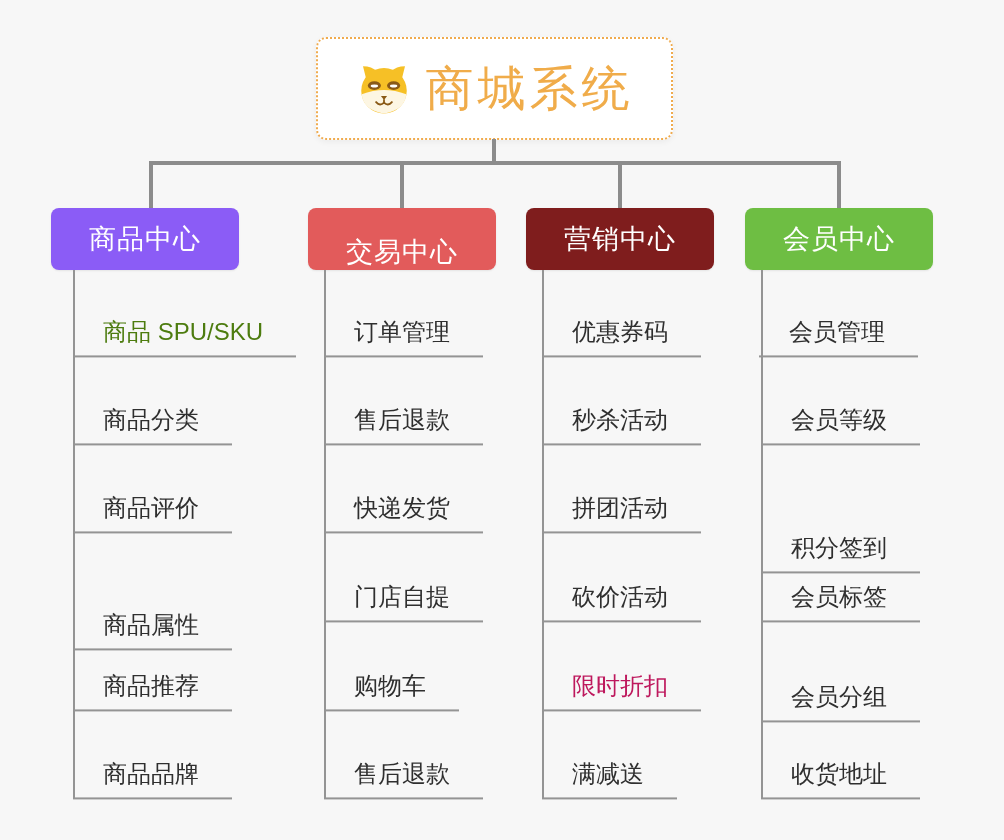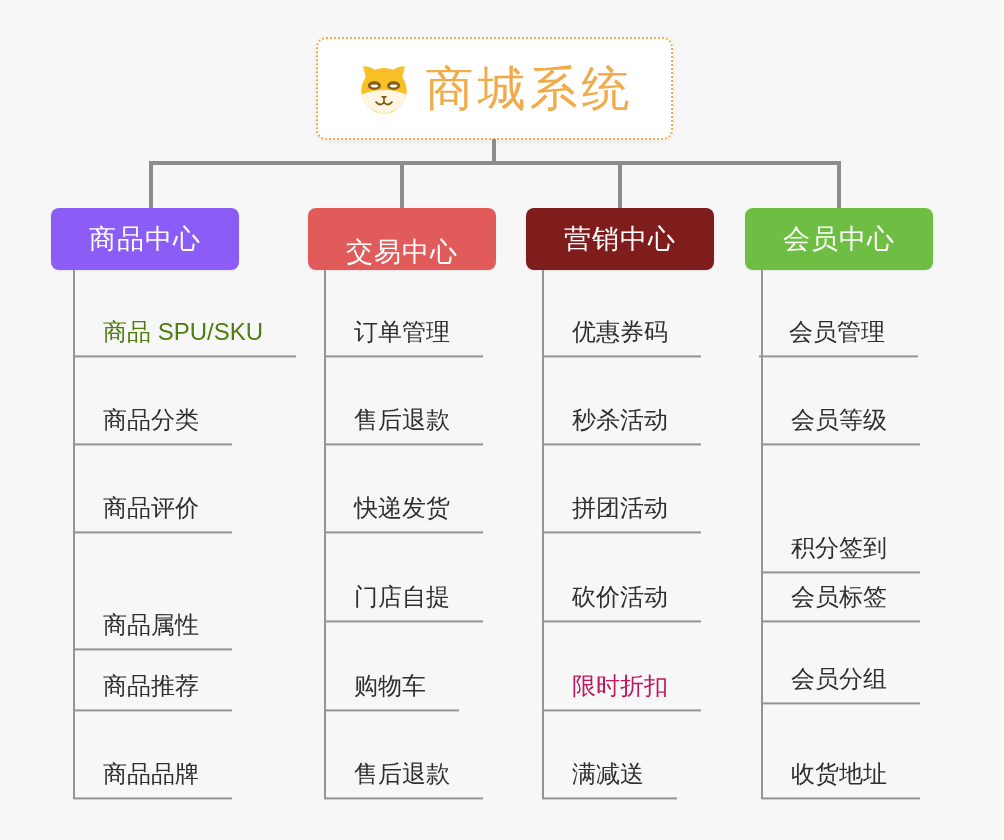--- a/index.html
+++ b/index.html
@@ -138,16 +138,16 @@
       <div class="child-item" style="left: 542px; top: 799px; border-bottom-color: rgb(148, 148, 148); color: rgb(47, 47, 47);"><span>满减送</span></div>
       <div class="conn drop" style="left: 837px;"></div>
       <div class="branch-box" style="left: 745px; background: rgb(110, 190, 67);">
         <span>会员中心</span>
       </div>
       <div class="spine" style="left: 761px; background: rgb(148, 148, 148);"></div>
       <div class="child-item" style="left: 759px; top: 357px; border-bottom-color: rgb(148, 148, 148); color: rgb(47, 47, 47);"><span>会员管理</span></div>
       <div class="child-item" style="left: 761px; top: 445px; border-bottom-color: rgb(148, 148, 148); color: rgb(47, 47, 47);"><span>会员等级</span></div>
       <div class="child-item" style="left: 761px; top: 533px; border-bottom-color: rgb(148, 148, 148); color: rgb(47, 47, 47); margin-top: 40px;"><span>积分签到</span></div>
       <div class="child-item" style="left: 761px; top: 622px; border-bottom-color: rgb(148, 148, 148); color: rgb(47, 47, 47);"><span>会员标签</span></div>
-      <div class="child-item" style="left: 761px; top: 704px; border-bottom-color: rgb(148, 148, 148); color: rgb(47, 47, 47);"><span>会员分组</span></div>
+      <div class="child-item" style="left: 761px; top: 722px; border-bottom-color: rgb(148, 148, 148); color: rgb(47, 47, 47);"><span>会员分组</span></div>
       <div class="child-item" style="left: 761px; top: 799px; border-bottom-color: rgb(148, 148, 148); color: rgb(47, 47, 47); text-align: center;"><span>收货地址</span></div>
     </div>
 </div>
 
 </body></html>

